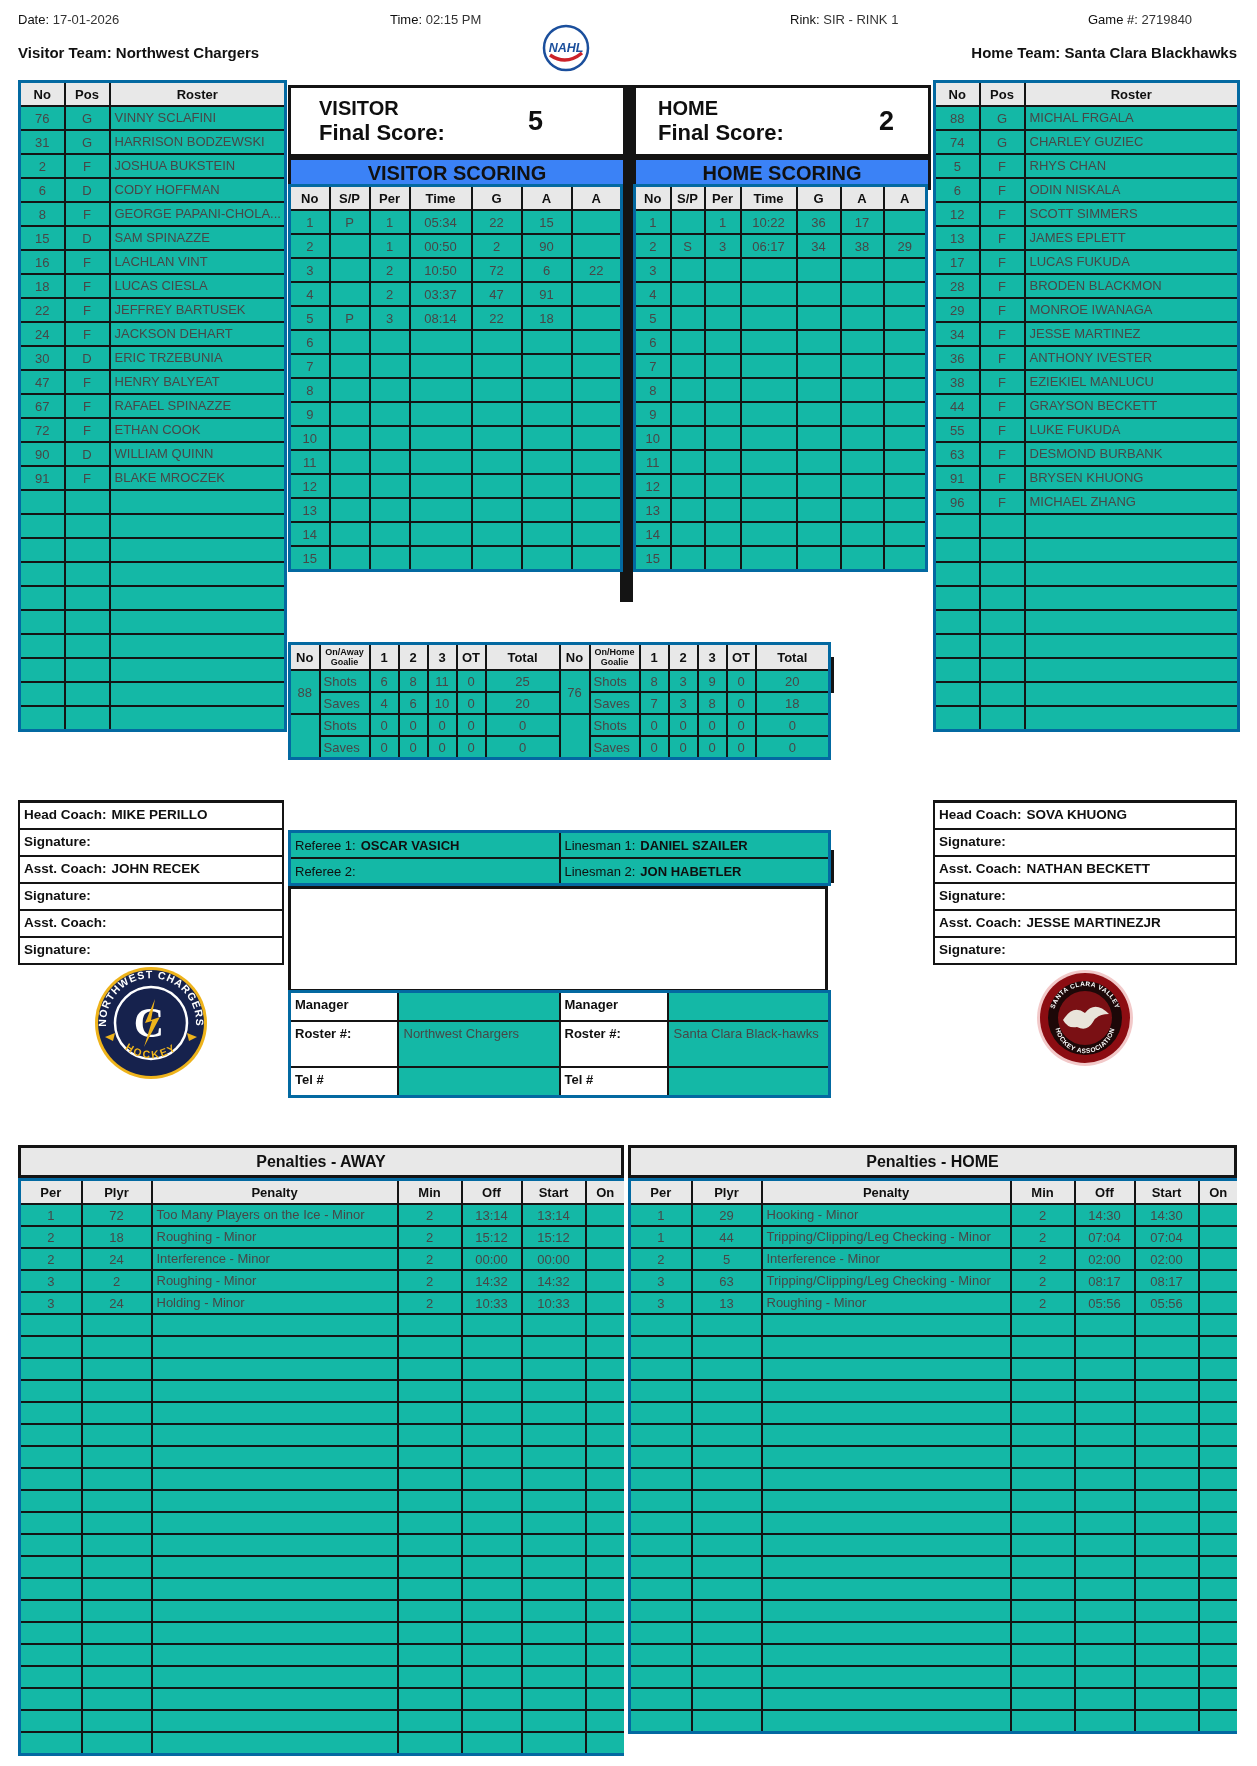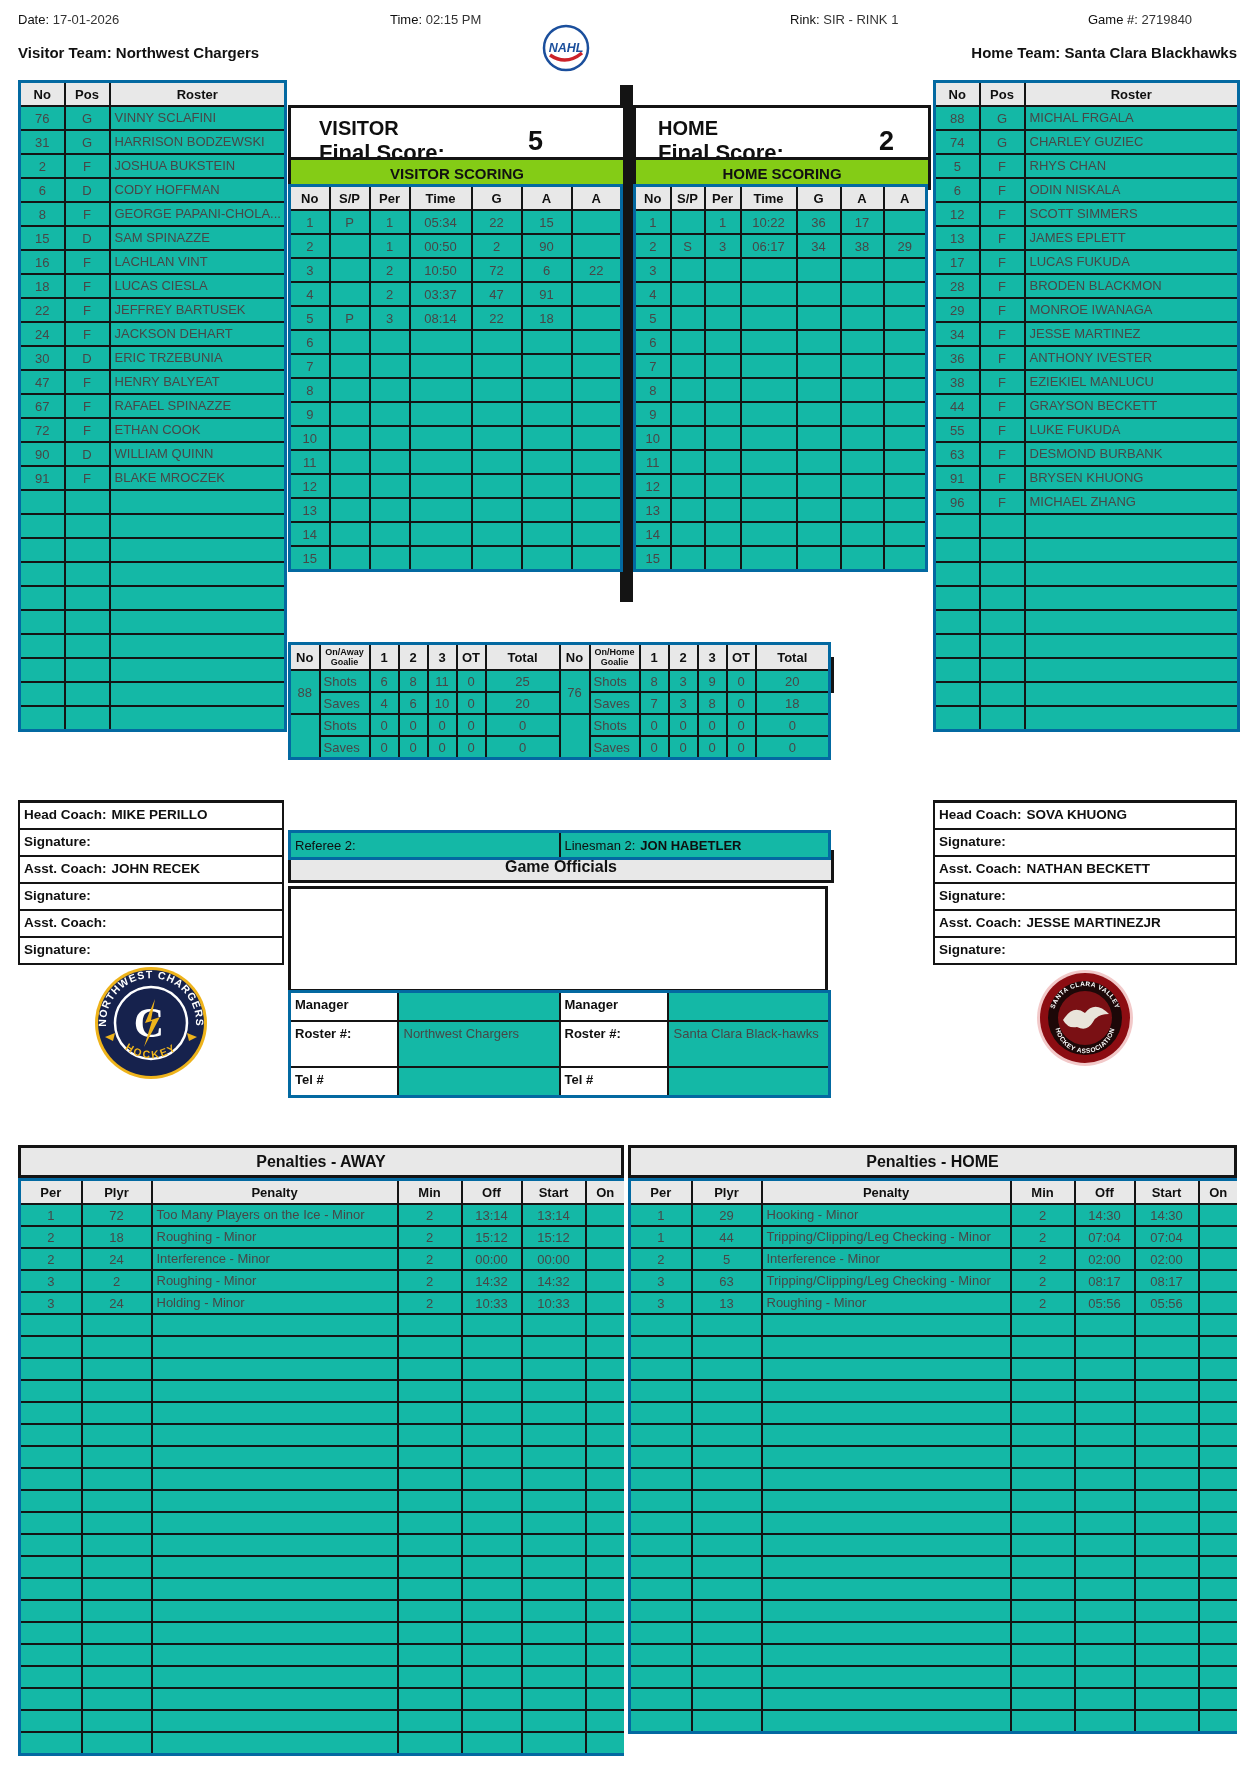--- a/index.html
+++ b/index.html
@@ -17,25 +17,25 @@
   th{background:#e8e8e8;font-weight:bold;color:#0f0f0f;height:22px;}
   td{color:#474747;height:22px;}
   .c{text-align:center;}
   .lft{text-align:left;padding-left:4px;}
   .penalties td{height:20px;}
   .pname{white-space:normal;line-height:1.25;}
   .gh{font-size:9px;line-height:1.15;padding:1px;}
   .goalie td{height:20px;}
   .sl{padding-left:3px;}
 
-  .banner{border:3px solid #141414;font-weight:bold;text-align:center;background:#84cc16;
-          font-size:15px;display:flex;align-items:center;justify-content:center;}
+  .banner{border:3px solid #141414;font-weight:bold;text-align:center;background:#3b82f6;
+          font-size:20px;display:flex;align-items:center;justify-content:center;}
   .gray{background:#e8e8e8;margin-top:45px;}
 
-  .score-box{border:3px solid #141414;display:flex;align-items:center;justify-content:space-between;background:#fff;margin-top:20px;}
+  .score-box{border:3px solid #141414;display:flex;align-items:center;justify-content:space-between;background:#fff;}
   .score-titles{font-weight:bold;font-size:20px;line-height:1.2;color:#0f0f0f;}
   .score-num{font-weight:bold;font-size:27px;color:#0f0f0f;}
   .divider{background:#141414;}
 
   .staff-row{border:2px solid #141414;height:25px;line-height:24px;padding-left:4px;font-weight:bold;
              font-size:13.5px;margin-top:-2px;background:#fff;white-space:nowrap;overflow:hidden;color:#0f0f0f;}
   .staff-row:first-child{margin-top:0;border-top-width:3px;}
   .staff-val{margin-left:5px;}
   .off-cell .staff-val{font-weight:bold;}
   .notes-box{border:3px solid #141414;background:#fff;}
@@ -871,20 +871,28 @@
     <div class="abs banner gray" style="left:0;top:0;width:540px;height:27px;font-size:16px">Game Officials</div>
     <div class="abs" style="left:0;top:25px;width:540px">
       <table>
         <colgroup>
             <col style="width:270px">
             <col style="width:270px">
           </colgroup>
         <tbody>
           <tr>
             <td class="lft off-cell" style="height:24px">
+              <span class="lbl">Referee 1:</span><span class="staff-val lbl">OSCAR VASICH</span>
+            </td>
+            <td class="lft off-cell">
+              <span class="lbl">Linesman 1:</span><span class="staff-val lbl">DANIEL SZAILER</span>
+            </td>
+          </tr>
+          <tr>
+            <td class="lft off-cell" style="height:24px">
               <span class="lbl">Referee 2:</span><span class="staff-val lbl"></span>
             </td>
             <td class="lft off-cell">
               <span class="lbl">Linesman 2:</span><span class="staff-val lbl">JON HABETLER</span>
             </td>
           </tr>
         </tbody>
       </table>
     </div>
     <div class="abs notes-box" style="left:0;top:81px;width:534px;height:100px"></div>

